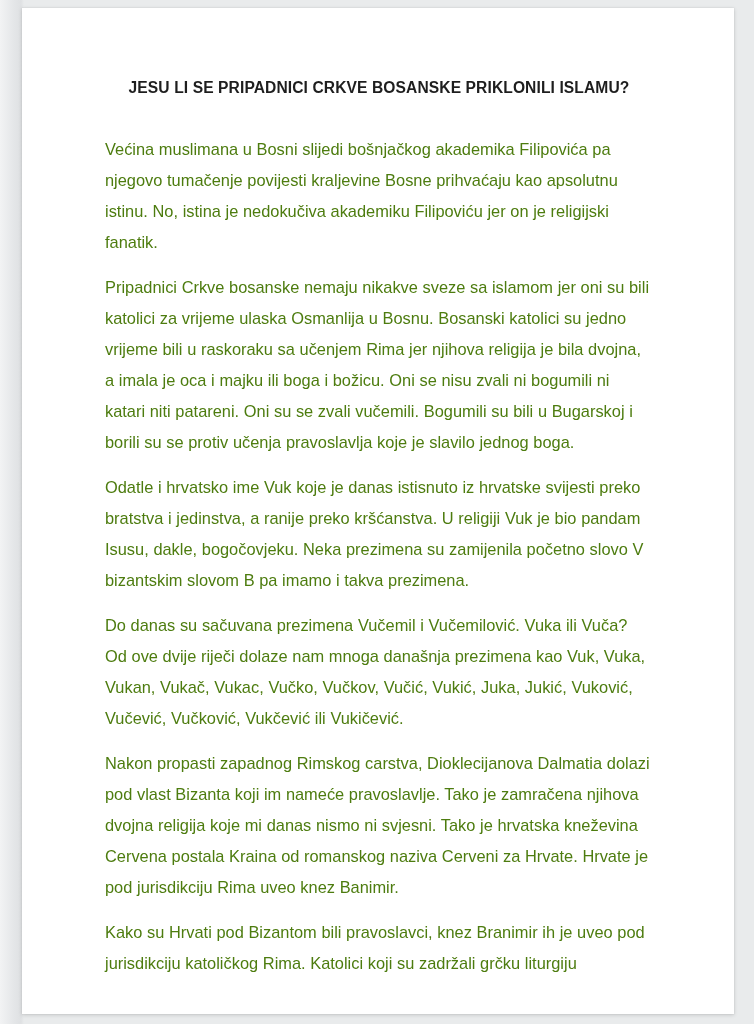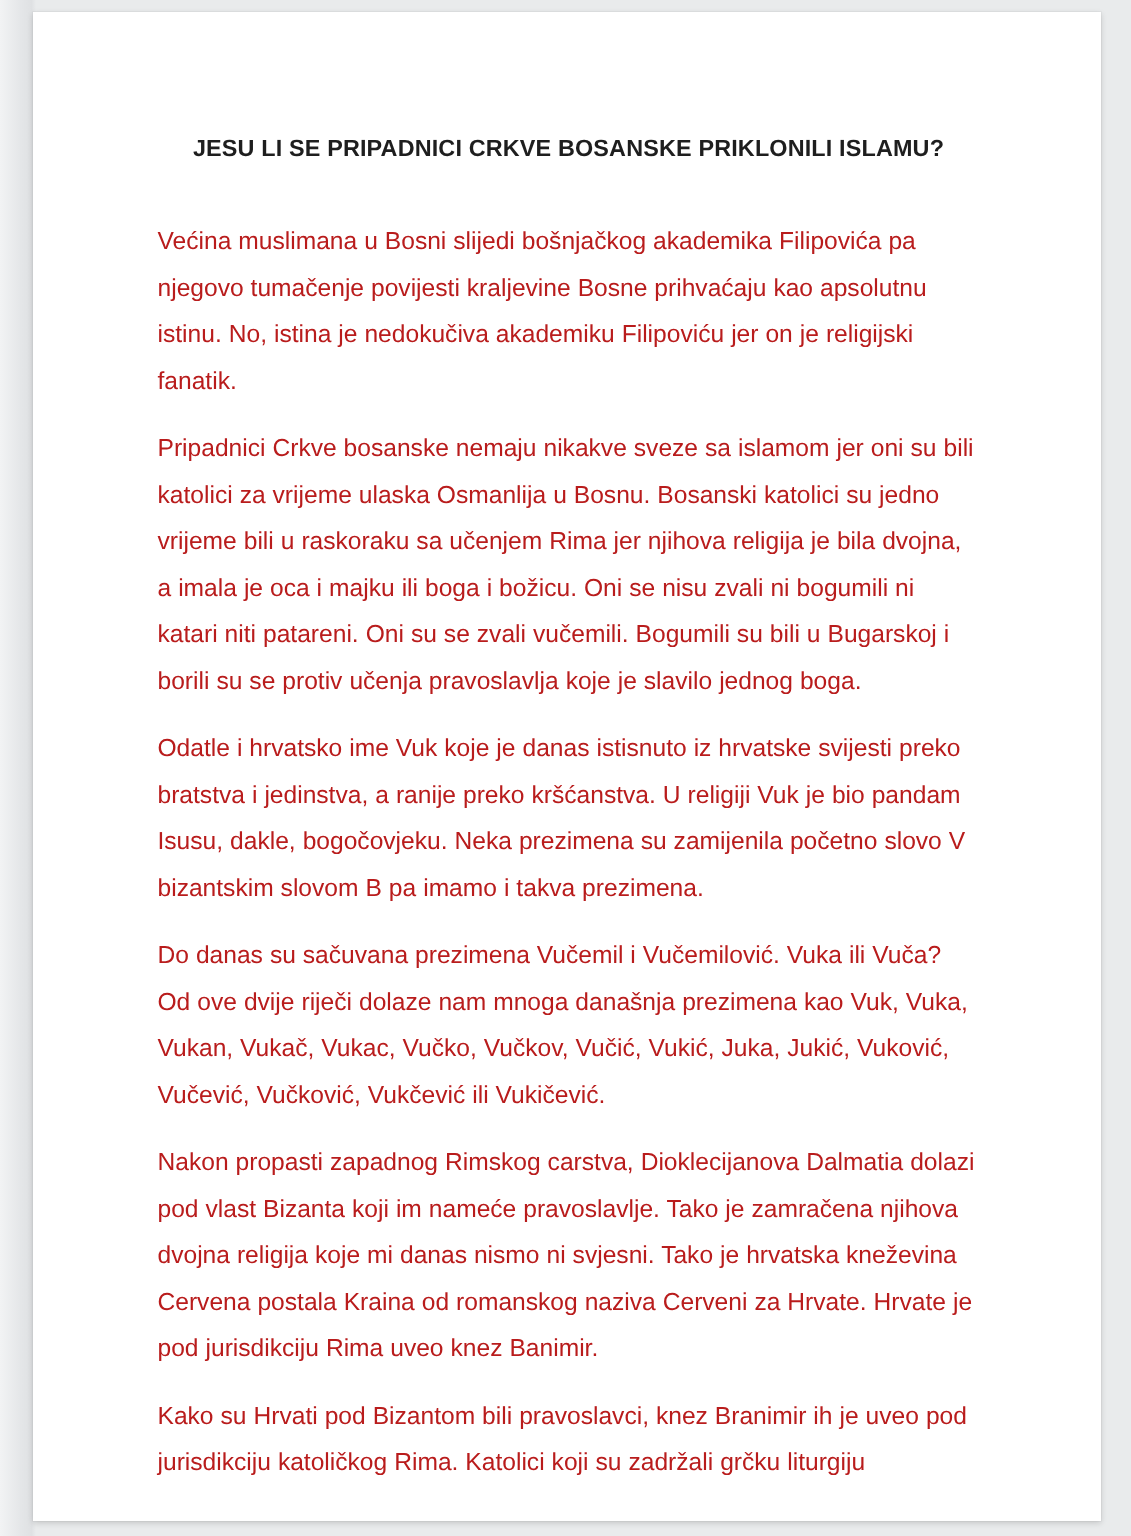--- a/index.html
+++ b/index.html
@@ -38,40 +38,40 @@
   }
 
   .doc-body {
     position: absolute;
     left: 83px;
     top: 0;
     width: 548px;
   }
 
   .doc-title {
-    margin: 16px;
+    margin: 4px;
     padding-top: 66px;
     text-align: center;
     font-size: 15.6px;
     font-weight: 600;
     letter-spacing: 0.1px;
     color: #1e1e1e;
     line-height: 1.25;
     white-space: nowrap;
   }
 
   .paragraphs {
     margin-top: 37px;
   }
 
   .para {
     margin: 0 0 14px 0;
     font-size: 16.4px;
     line-height: 31px;
-    color: #b91c1c;
+    color: #4d7c0f;
     text-align: left;
     word-spacing: 0.1px;
   }
 
   .para:last-child {
     margin-bottom: 0;
   }
 </style>
 </head>
 <body>

